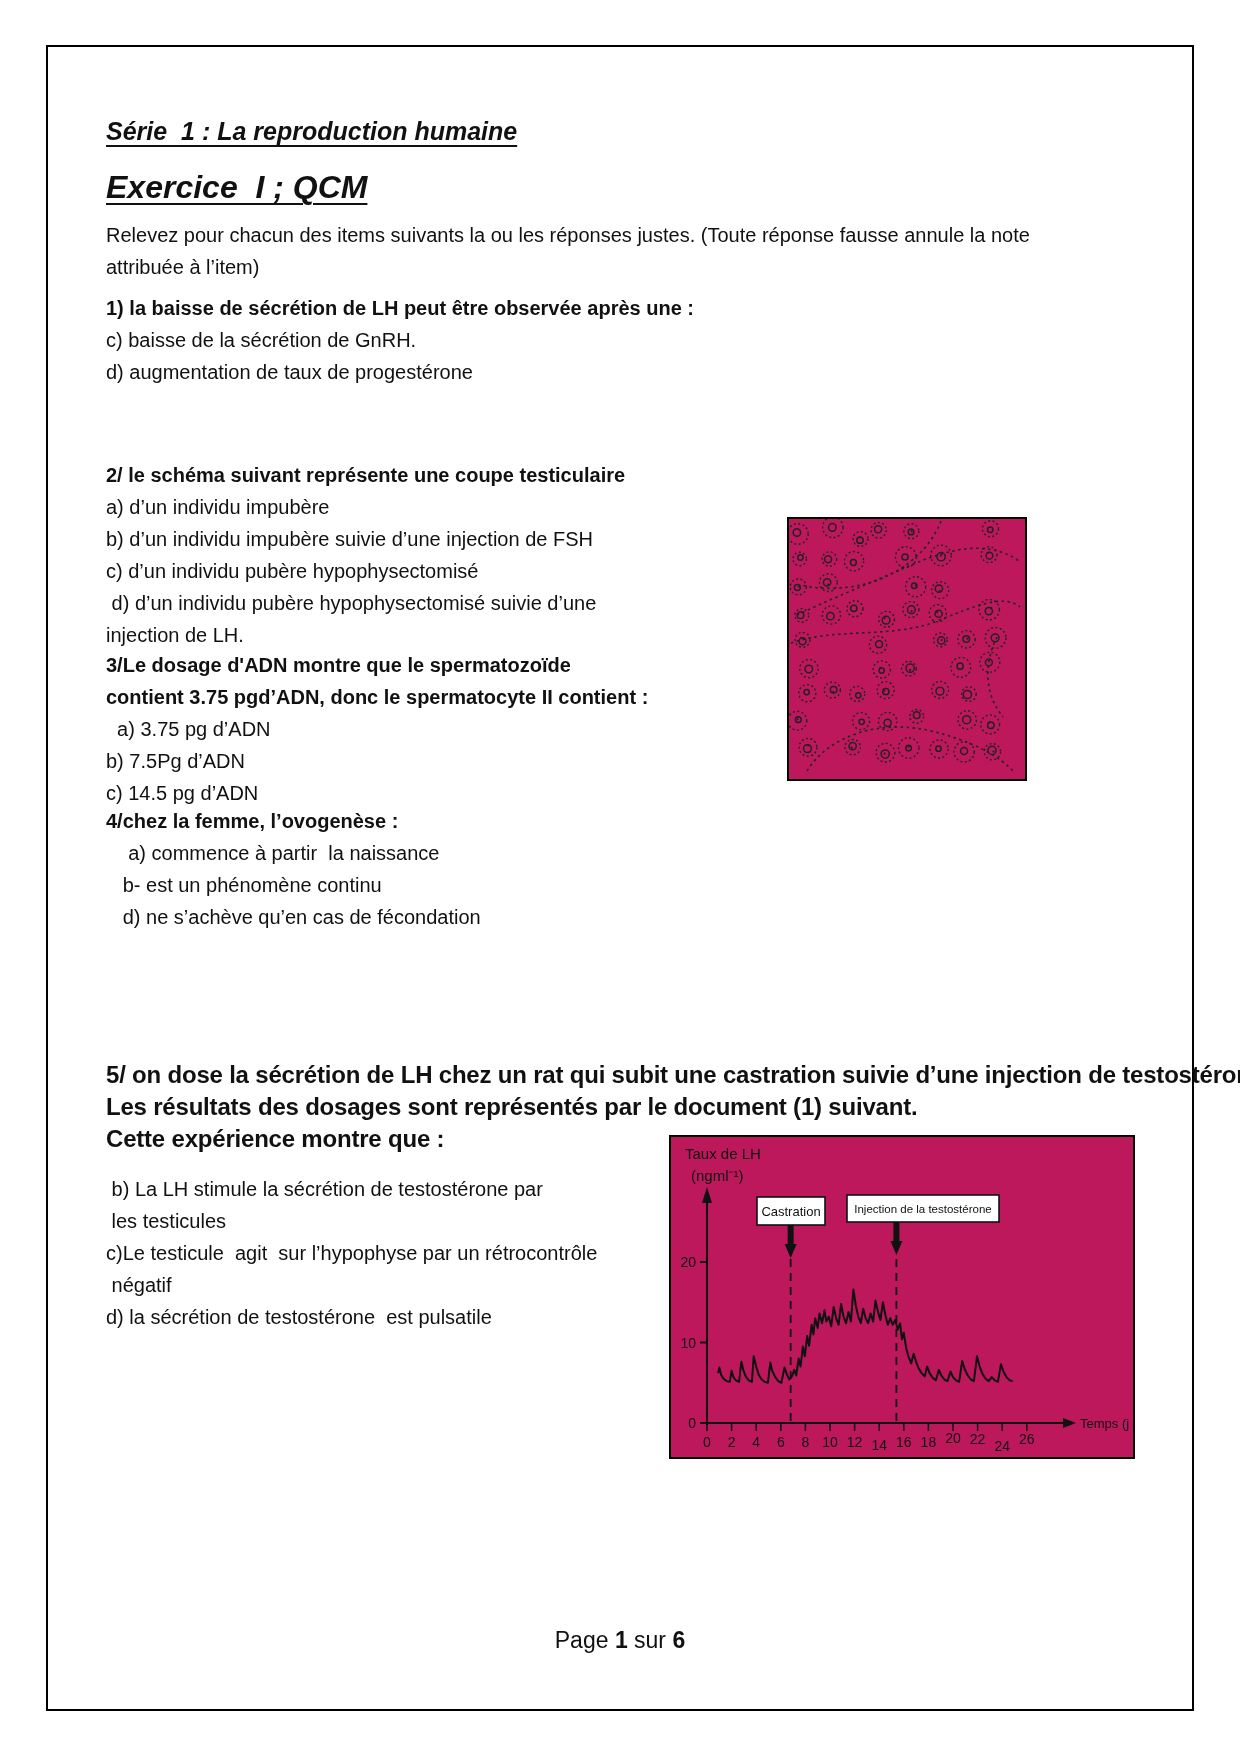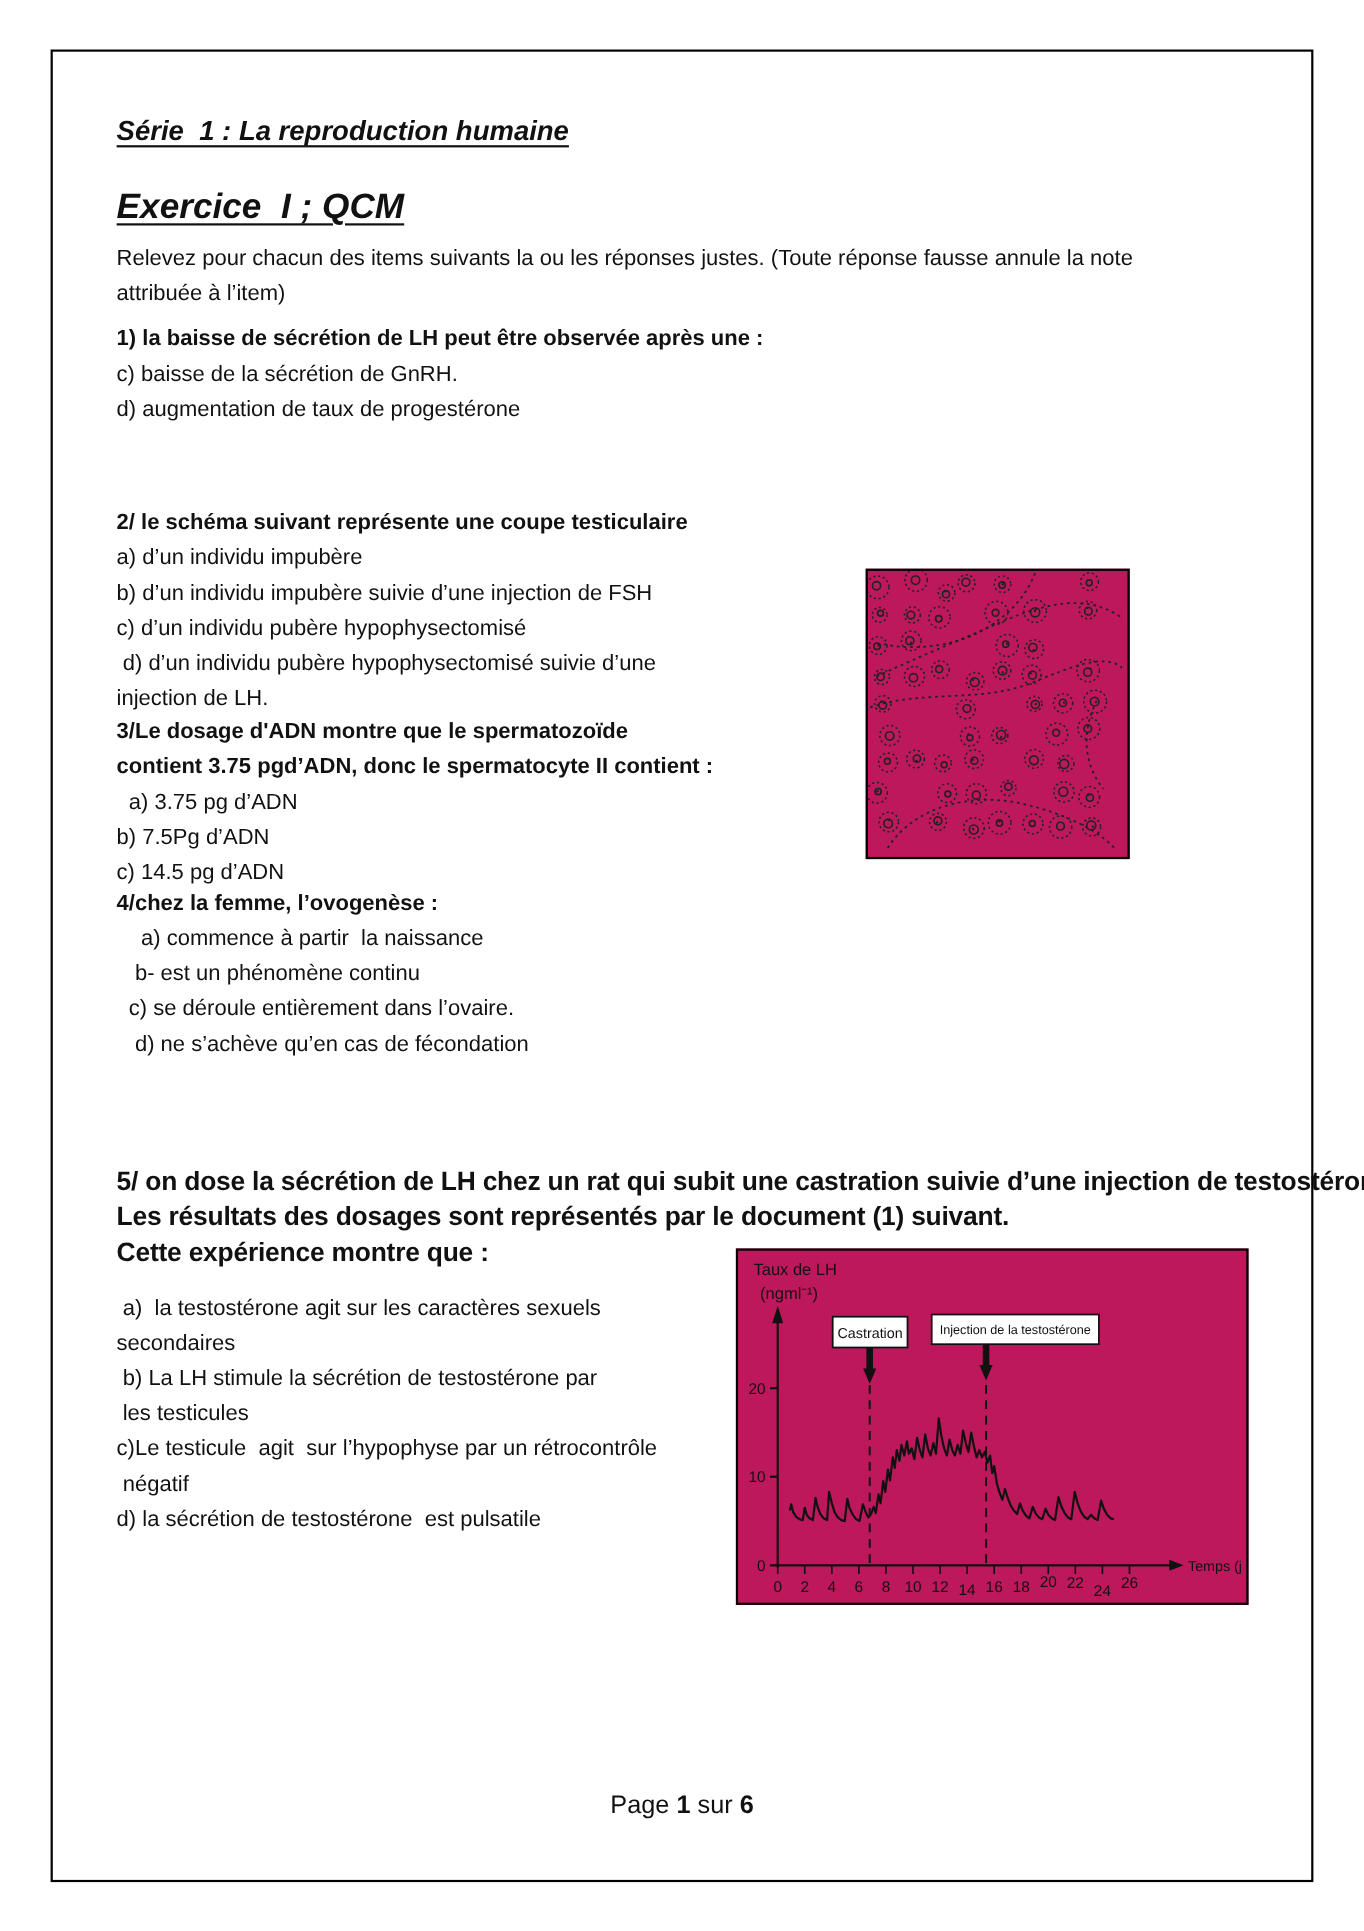--- a/index.html
+++ b/index.html
@@ -20,21 +20,21 @@
   .figure{border:2px solid #000;background:#be185d;}
   .footer{left:0;top:1580px;width:100%;text-align:center;font-size:23px;}
   .footer span,.footer b{white-space:pre;}
   svg text{font-family:"Liberation Sans",sans-serif;}
 </style>
 </head>
 <body>
 
 <div class="frame">
 
-  <h1 class="abs" style="left:58px;top:58px">Série  1 : La reproduction humaine</h1>
+  <h1 class="abs" style="left:58px;top:70px">Série  1 : La reproduction humaine</h1>
 
   <h2 class="abs" style="left:58px;top:122px">Exercice  I ; QCM</h2>
 
   <p class="abs" style="left:58px;top:172px">Relevez pour chacun des items suivants la ou les réponses justes. (Toute réponse fausse annule la note
 attribuée à l’item)</p>
 
   <div class="abs" style="left:58px;top:245px">
     <p class="qh">1) la baisse de sécrétion de LH peut être observée après une :</p>
     <p>c) baisse de la sécrétion de GnRH.</p>
     <p>d) augmentation de taux de progestérone</p>
@@ -54,31 +54,28 @@
 contient 3.75 pgd’ADN, donc le spermatocyte II contient :</p>
     <p>  a) 3.75 pg d’ADN</p>
     <p>b) 7.5Pg d’ADN</p>
     <p>c) 14.5 pg d’ADN</p>
   </div>
 
   <div class="abs" style="left:58px;top:758px">
     <p class="qh">4/chez la femme, l’ovogenèse :</p>
     <p>    a) commence à partir  la naissance</p>
     <p>   b- est un phénomène continu</p>
-    <p>  c) se déroule entièrement dans l’ovaire.</p>
     <p>   d) ne s’achève qu’en cas de fécondation</p>
   </div>
 
   <p class="abs q5h" style="left:58px;top:1012px">5/ on dose la sécrétion de LH chez un rat qui subit une castration suivie d’une injection de testostérone.
 Les résultats des dosages sont représentés par le document (1) suivant.
 Cette expérience montre que :</p>
 
   <div class="abs" style="left:58px;top:1126px">
-    <p> a)  la testostérone agit sur les caractères sexuels
-secondaires</p>
     <p> b) La LH stimule la sécrétion de testostérone par
  les testicules</p>
     <p>c)Le testicule  agit  sur l’hypophyse par un rétrocontrôle
  négatif</p>
     <p>d) la sécrétion de testostérone  est pulsatile</p>
   </div>
 
   <div class="abs figure" style="left:739px;top:470px;width:236px;height:260px">
     <svg id="histo-svg" width="232" height="256" viewBox="0 0 232 256">
         <path d="M8,96 C46,78 86,62 122,46 C160,30 198,20 230,42" fill="none" stroke="#222" stroke-width="1.6" stroke-dasharray="2.5 3.5"></path>

